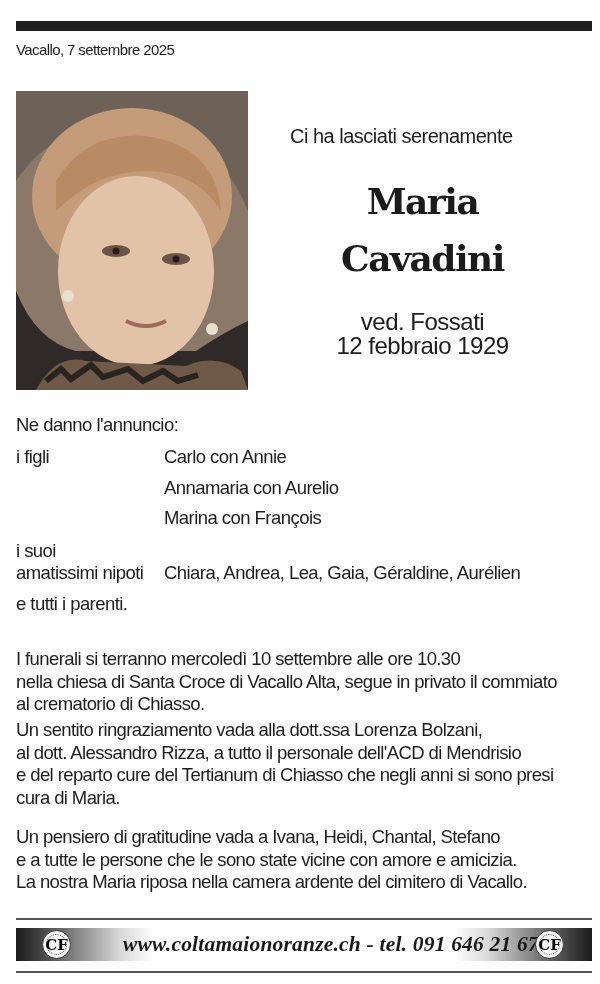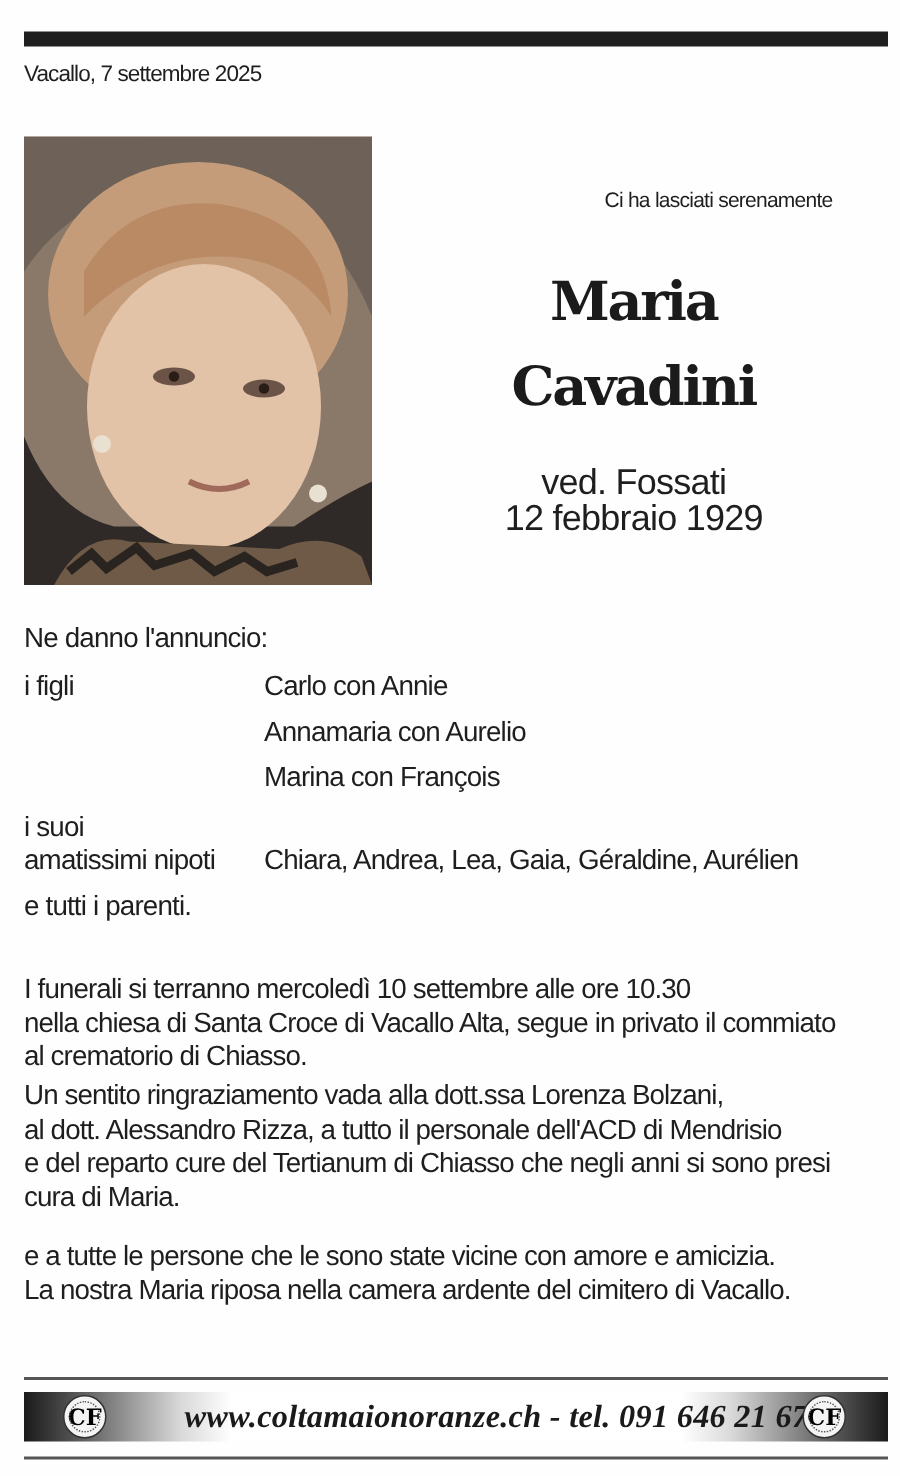--- a/index.html
+++ b/index.html
@@ -7,31 +7,31 @@
     width: 600px; height: 984px; background: #fefefe; position: relative; overflow: hidden;
     font-family: "Liberation Sans", "DejaVu Sans", sans-serif; color: #1e1e1e;
   }
   .topbar { position: absolute; left: 16px; top: 21px; width: 576px; height: 10px; background: #1f1f1f; }
   .dateline { position: absolute; left: 16px; top: 41px; font-size: 15px; letter-spacing: -0.6px; text-align: right; }
   .photo {
     position: absolute; left: 16px; top: 91px; width: 232px; height: 299px; overflow: hidden;
     background: linear-gradient(160deg, #8c7a6a 0%, #b08a6a 25%, #d7b59a 45%, #e7cbb3 60%, #b99a80 75%, #3c3430 88%, #2a2624 100%);
   }
   .photo svg { display:block; }
-  .intro { position: absolute; left: 290px; width: 265px; top: 125px; text-align: right; font-size: 14px; letter-spacing: -0.5px; }
+  .intro { position: absolute; left: 290px; width: 265px; top: 125px; text-align: left; font-size: 20px; letter-spacing: -0.5px; }
   .name {
     position: absolute; left: 290px; width: 265px; text-align: center;
     font-family: "DejaVu Serif", "Liberation Serif", serif; font-weight: bold; color: #1b1b1b;
     font-size: 36px; letter-spacing: -1.5px; line-height: 58px;
   }
   .name.first { top: 172px; }
   .name.last { top: 229px; }
   .widow { position: absolute; left: 290px; width: 265px; top: 310px; text-align: center; font-size: 24px; letter-spacing: -0.5px; line-height: 24px; }
   .txt { position: absolute; font-size: 18.5px; letter-spacing: -0.55px; white-space: nowrap; }
-  .col2 { left: 176px; }
+  .col2 { left: 164px; }
   .col1 { left: 16px; }
   .para { position: absolute; left: 16px; font-size: 18.5px; letter-spacing: -0.6px; line-height: 22.5px; white-space: nowrap; }
   .rule { position: absolute; left: 16px; width: 576px; height: 1.5px; background: #555; }
   .banner {
     position: absolute; left: 16px; top: 928px; width: 576px; height: 33px;
     background: linear-gradient(90deg, #1a1a1a 0%, #6a6a6a 8%, #d8d8d8 18%, #ffffff 24%, #ffffff 76%, #d8d8d8 82%, #6a6a6a 92%, #1a1a1a 100%);
   }
   .banner-text {
     position: absolute; left: 78px; top: 4px; width: 430px; text-align: center;
     font-family: "Liberation Serif", "DejaVu Serif", serif; font-style: italic; font-weight: bold;
@@ -96,20 +96,21 @@
   <div>nella chiesa di Santa Croce di Vacallo Alta, segue in privato il commiato</div>
   <div>al crematorio di Chiasso.</div>
 </div>
 <div class="para" style="top:719px">
   <div>Un sentito ringraziamento vada alla dott.ssa Lorenza Bolzani,</div>
   <div>al dott. Alessandro Rizza, a tutto il personale dell'ACD di Mendrisio</div>
   <div>e del reparto cure del Tertianum di Chiasso che negli anni si sono presi</div>
   <div>cura di Maria.</div>
 </div>
 <div class="para" style="top:826px">
+  <div>Un pensiero di gratitudine vada a Ivana, Heidi, Chantal, Stefano</div>
   <div>e a tutte le persone che le sono state vicine con amore e amicizia.</div>
   <div>La nostra Maria riposa nella camera ardente del cimitero di Vacallo.</div>
 </div>
 
 <div class="rule" style="top:918px"></div>
 <div class="banner">
   <div class="logo left">CF</div>
   <div class="banner-text">www.coltamaionoranze.ch - tel. 091 646 21 67</div>
   <div class="logo right">CF</div>
 </div>

